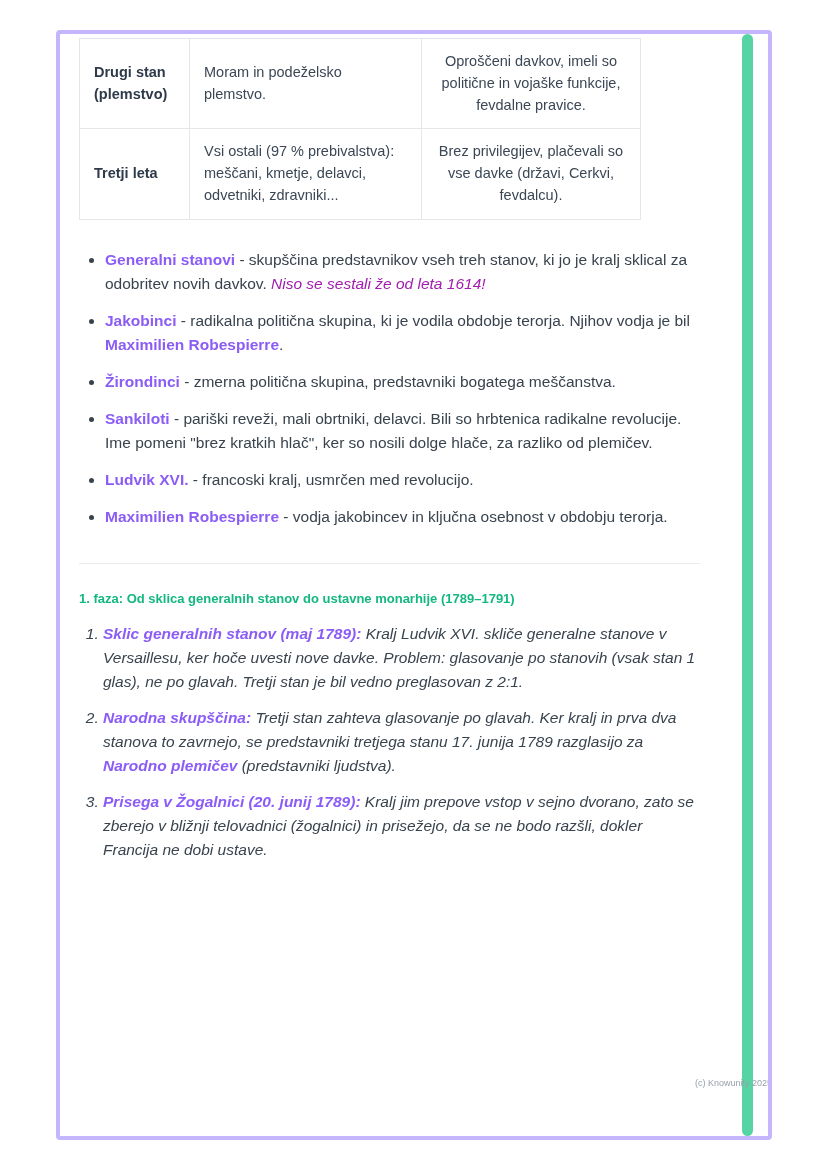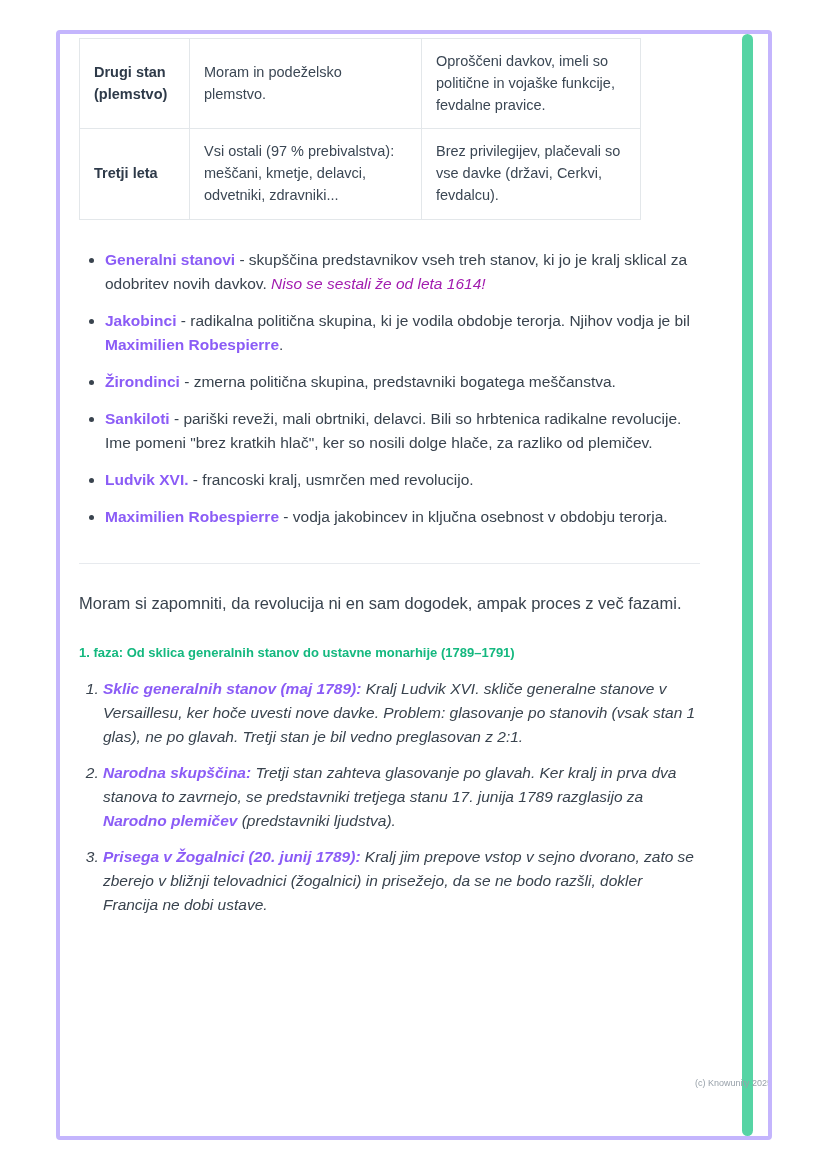--- a/index.html
+++ b/index.html
@@ -27,21 +27,21 @@
   table.notes-table { border-collapse:collapse; width:561px; table-layout:fixed; }
   .notes-table td {
     border:1px solid #e3e7ea;
     padding:12px 14px;
     font-size:14.5px; line-height:1.5;
     color:#3b4754; vertical-align:middle;
     background:#fff;
   }
   .notes-table td.term-col { font-weight:bold; color:#2e3a49; width:110px; }
   .notes-table td.desc-col { width:232px; }
-  .notes-table td.priv-col { width:219px; }
+  .notes-table td.priv-col { width:219px;text-align:center; }
   
   ul.bullet-list { margin:28px 0 0 0; padding-left:26px; list-style:disc; }
   ul.bullet-list li {
     font-size:15.5px; line-height:1.55; color:#39434e;
     margin-bottom:13px;
   }
   ul.bullet-list strong, ol.phase-list strong { color:#8b5cf6; font-weight:bold;margin-top:40px; }
   ul.bullet-list em { color:#a21caf; font-style:italic; }
   
   hr.section-divider { border:none; border-top:1px solid #e7eaee; margin:34px 0 26px 0; }
@@ -96,21 +96,20 @@
     <li><strong>Jakobinci</strong><span> - radikalna politična skupina, ki je vodila obdobje terorja. Njihov vodja je bil </span><strong>Maximilien Robespierre</strong><span>.</span></li>
     <li><strong>Žirondinci</strong><span> - zmerna politična skupina, predstavniki bogatega meščanstva.</span></li>
     <li><strong>Sankiloti</strong><span> - pariški reveži, mali obrtniki, delavci. Bili so hrbtenica radikalne revolucije. Ime pomeni "brez kratkih hlač", ker so nosili dolge hlače, za razliko od plemičev.</span></li>
     <li><strong>Ludvik XVI.</strong><span> - francoski kralj, usmrčen med revolucijo.</span></li>
     <li><strong>Maximilien Robespierre</strong><span> - vodja jakobincev in ključna osebnost v obdobju terorja.</span></li>
   </ul>
 
   <hr class="section-divider">
 
 
-  <p class="intro-paragraph">Moram si zapomniti, da revolucija ni en sam dogodek, ampak proces z več fazami.</p>
 
   <h3 class="phase-title">1. faza: Od sklica generalnih stanov do ustavne monarhije (1789–1791)</h3>
 
   <ol class="phase-list">
     <li><strong>Sklic generalnih stanov (maj 1789):</strong><span> Kralj Ludvik XVI. skliče generalne stanove v Versaillesu, ker hoče uvesti nove davke. Problem: glasovanje po stanovih (vsak stan 1 glas), ne po glavah. Tretji stan je bil vedno preglasovan z 2:1.</span></li>
     <li><strong>Narodna skupščina:</strong><span> Tretji stan zahteva glasovanje po glavah. Ker kralj in prva dva stanova to zavrnejo, se predstavniki tretjega stanu 17. junija 1789 razglasijo za </span><strong>Narodno plemičev</strong><span> (predstavniki ljudstva).</span></li>
     <li><strong>Prisega v Žogalnici (20. junij 1789):</strong><span> Kralj jim prepove vstop v sejno dvorano, zato se zberejo v bližnji telovadnici (žogalnici) in prisežejo, da se ne bodo razšli, dokler Francija ne dobi ustave.</span></li>
   </ol>
 
   <div class="footer-note">(c) Knowunity 2025</div>

